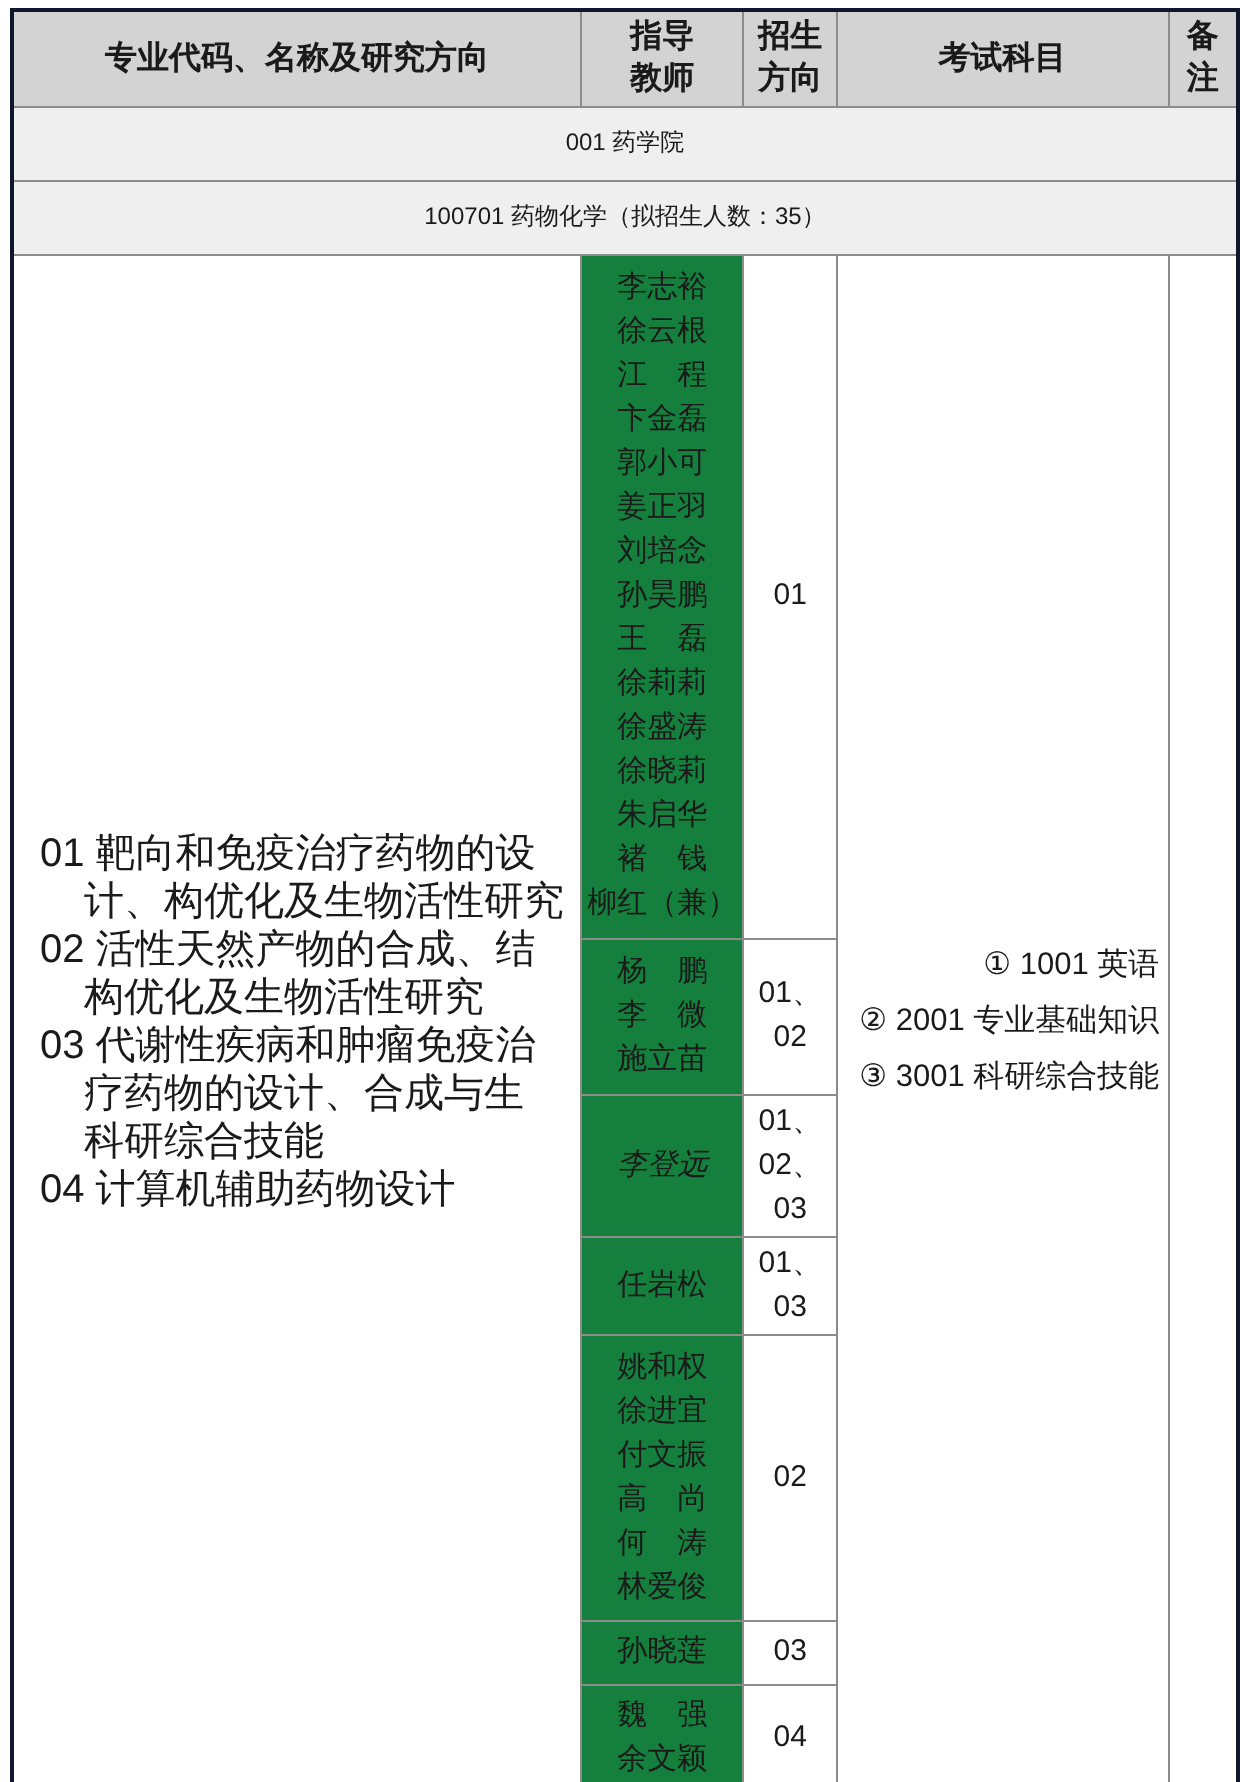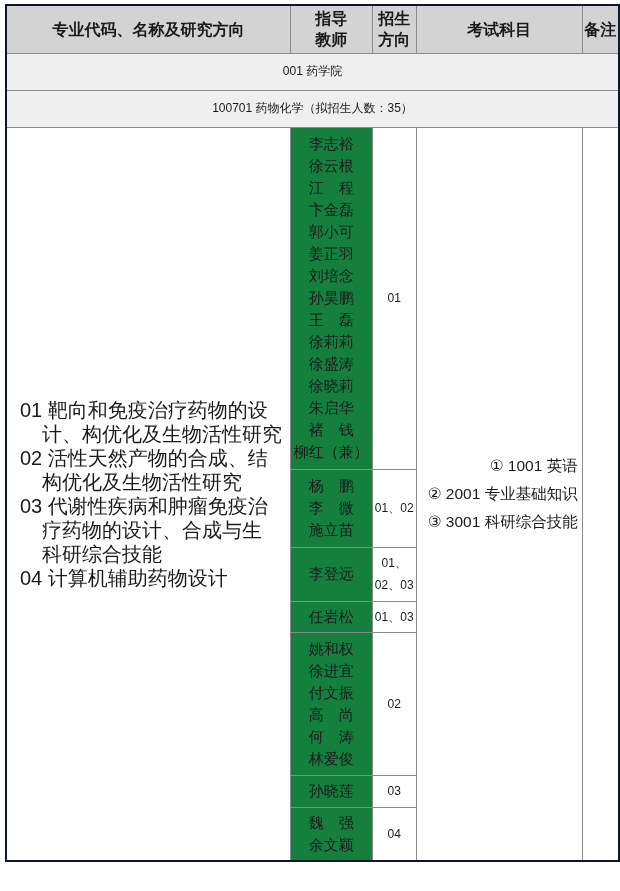--- a/index.html
+++ b/index.html
@@ -63,21 +63,21 @@
     padding: 4px 1px;
     line-height: 22px;
     font-size: 15px;
   }
   .teacher-name { white-space: nowrap; }
 
   td.dirs {
     background: #ffffff;
     text-align: center;
     vertical-align: middle;
-    font-size: 12px;
+    font-size: 15px;
     line-height: 22px;
     white-space: pre-line;
     padding: 2px;
   }
 
   td.exams {
     background: #ffffff;
     text-align: right;
     vertical-align: middle;
     padding: 4px 4px 4px 8px;
@@ -157,21 +157,21 @@
         </tr>
         <tr>
           <td class="teachers" style="height: 78px;">
             <div class="teacher-name">杨　鹏</div>
             <div class="teacher-name">李　微</div>
             <div class="teacher-name">施立苗</div>
           </td>
           <td class="dirs">01、02</td>
         </tr>
         <tr>
-          <td class="teachers" style="height: 54px;">
+          <td class="teachers" style="height: 54px; font-style: italic;">
             <div class="teacher-name">李登远</div>
           </td>
           <td class="dirs">01、
 02、03</td>
         </tr>
         <tr>
           <td class="teachers" style="height: 30px;">
             <div class="teacher-name">任岩松</div>
           </td>
           <td class="dirs">01、03</td>

